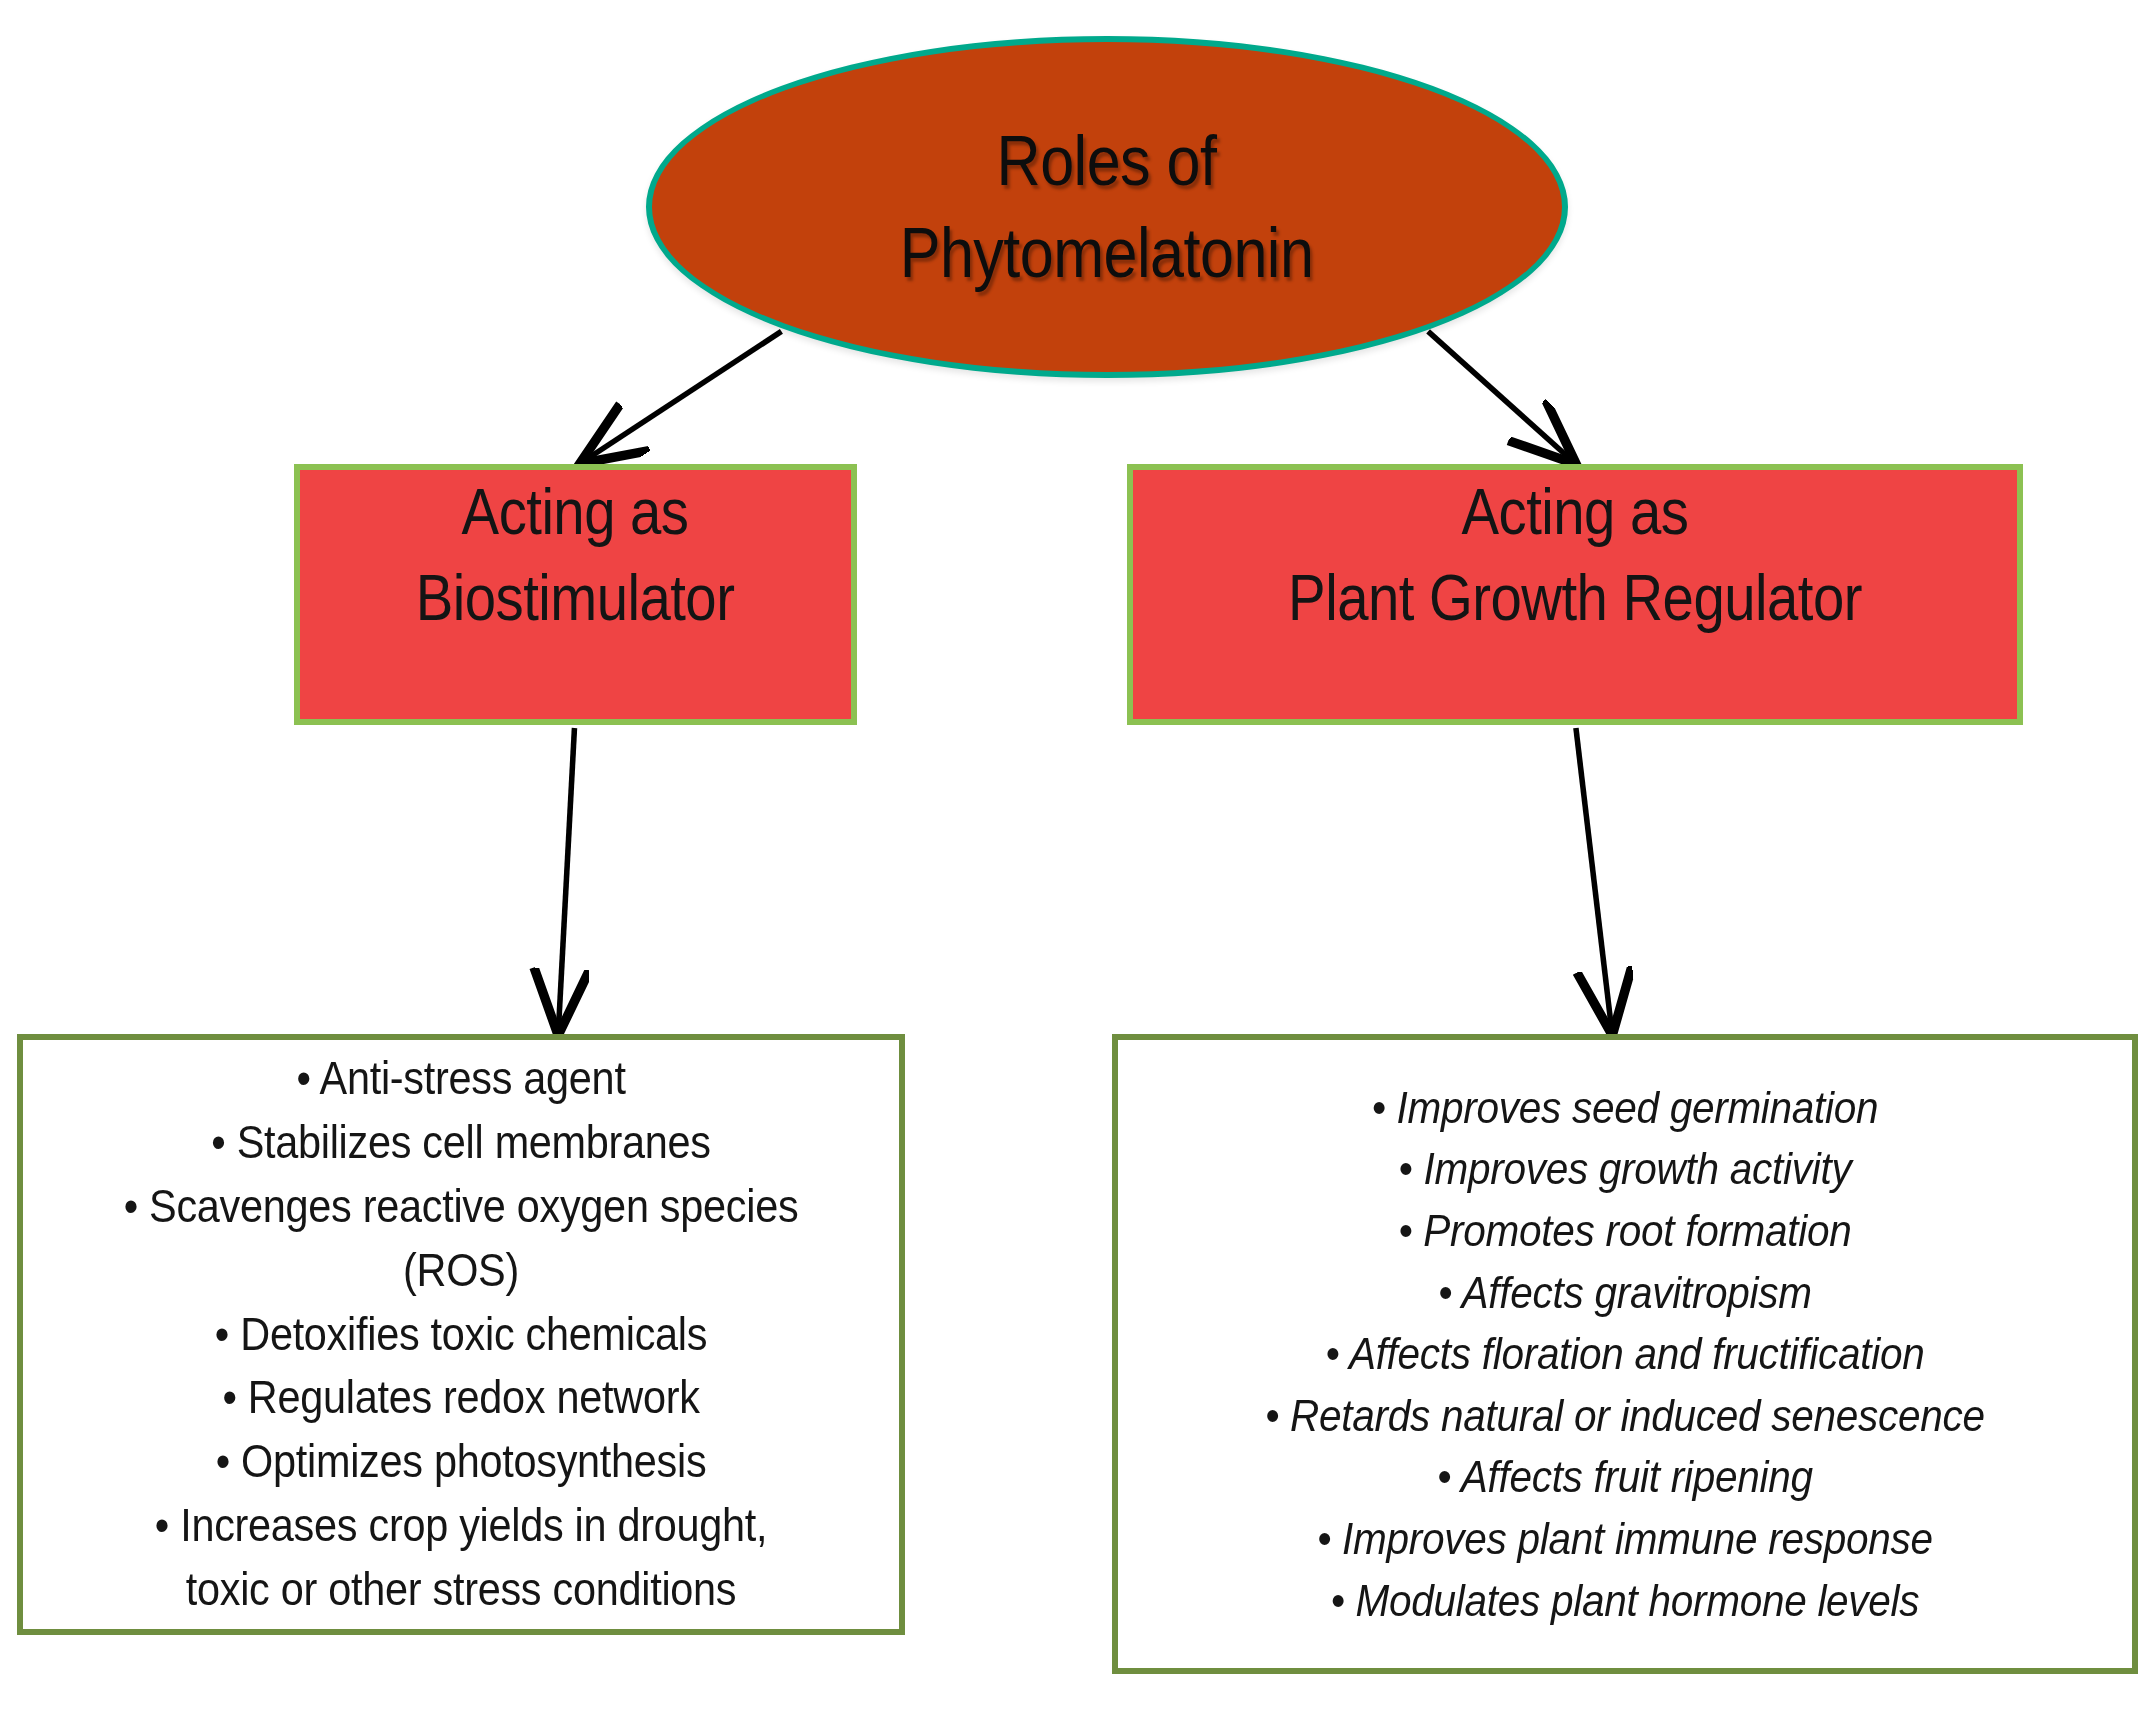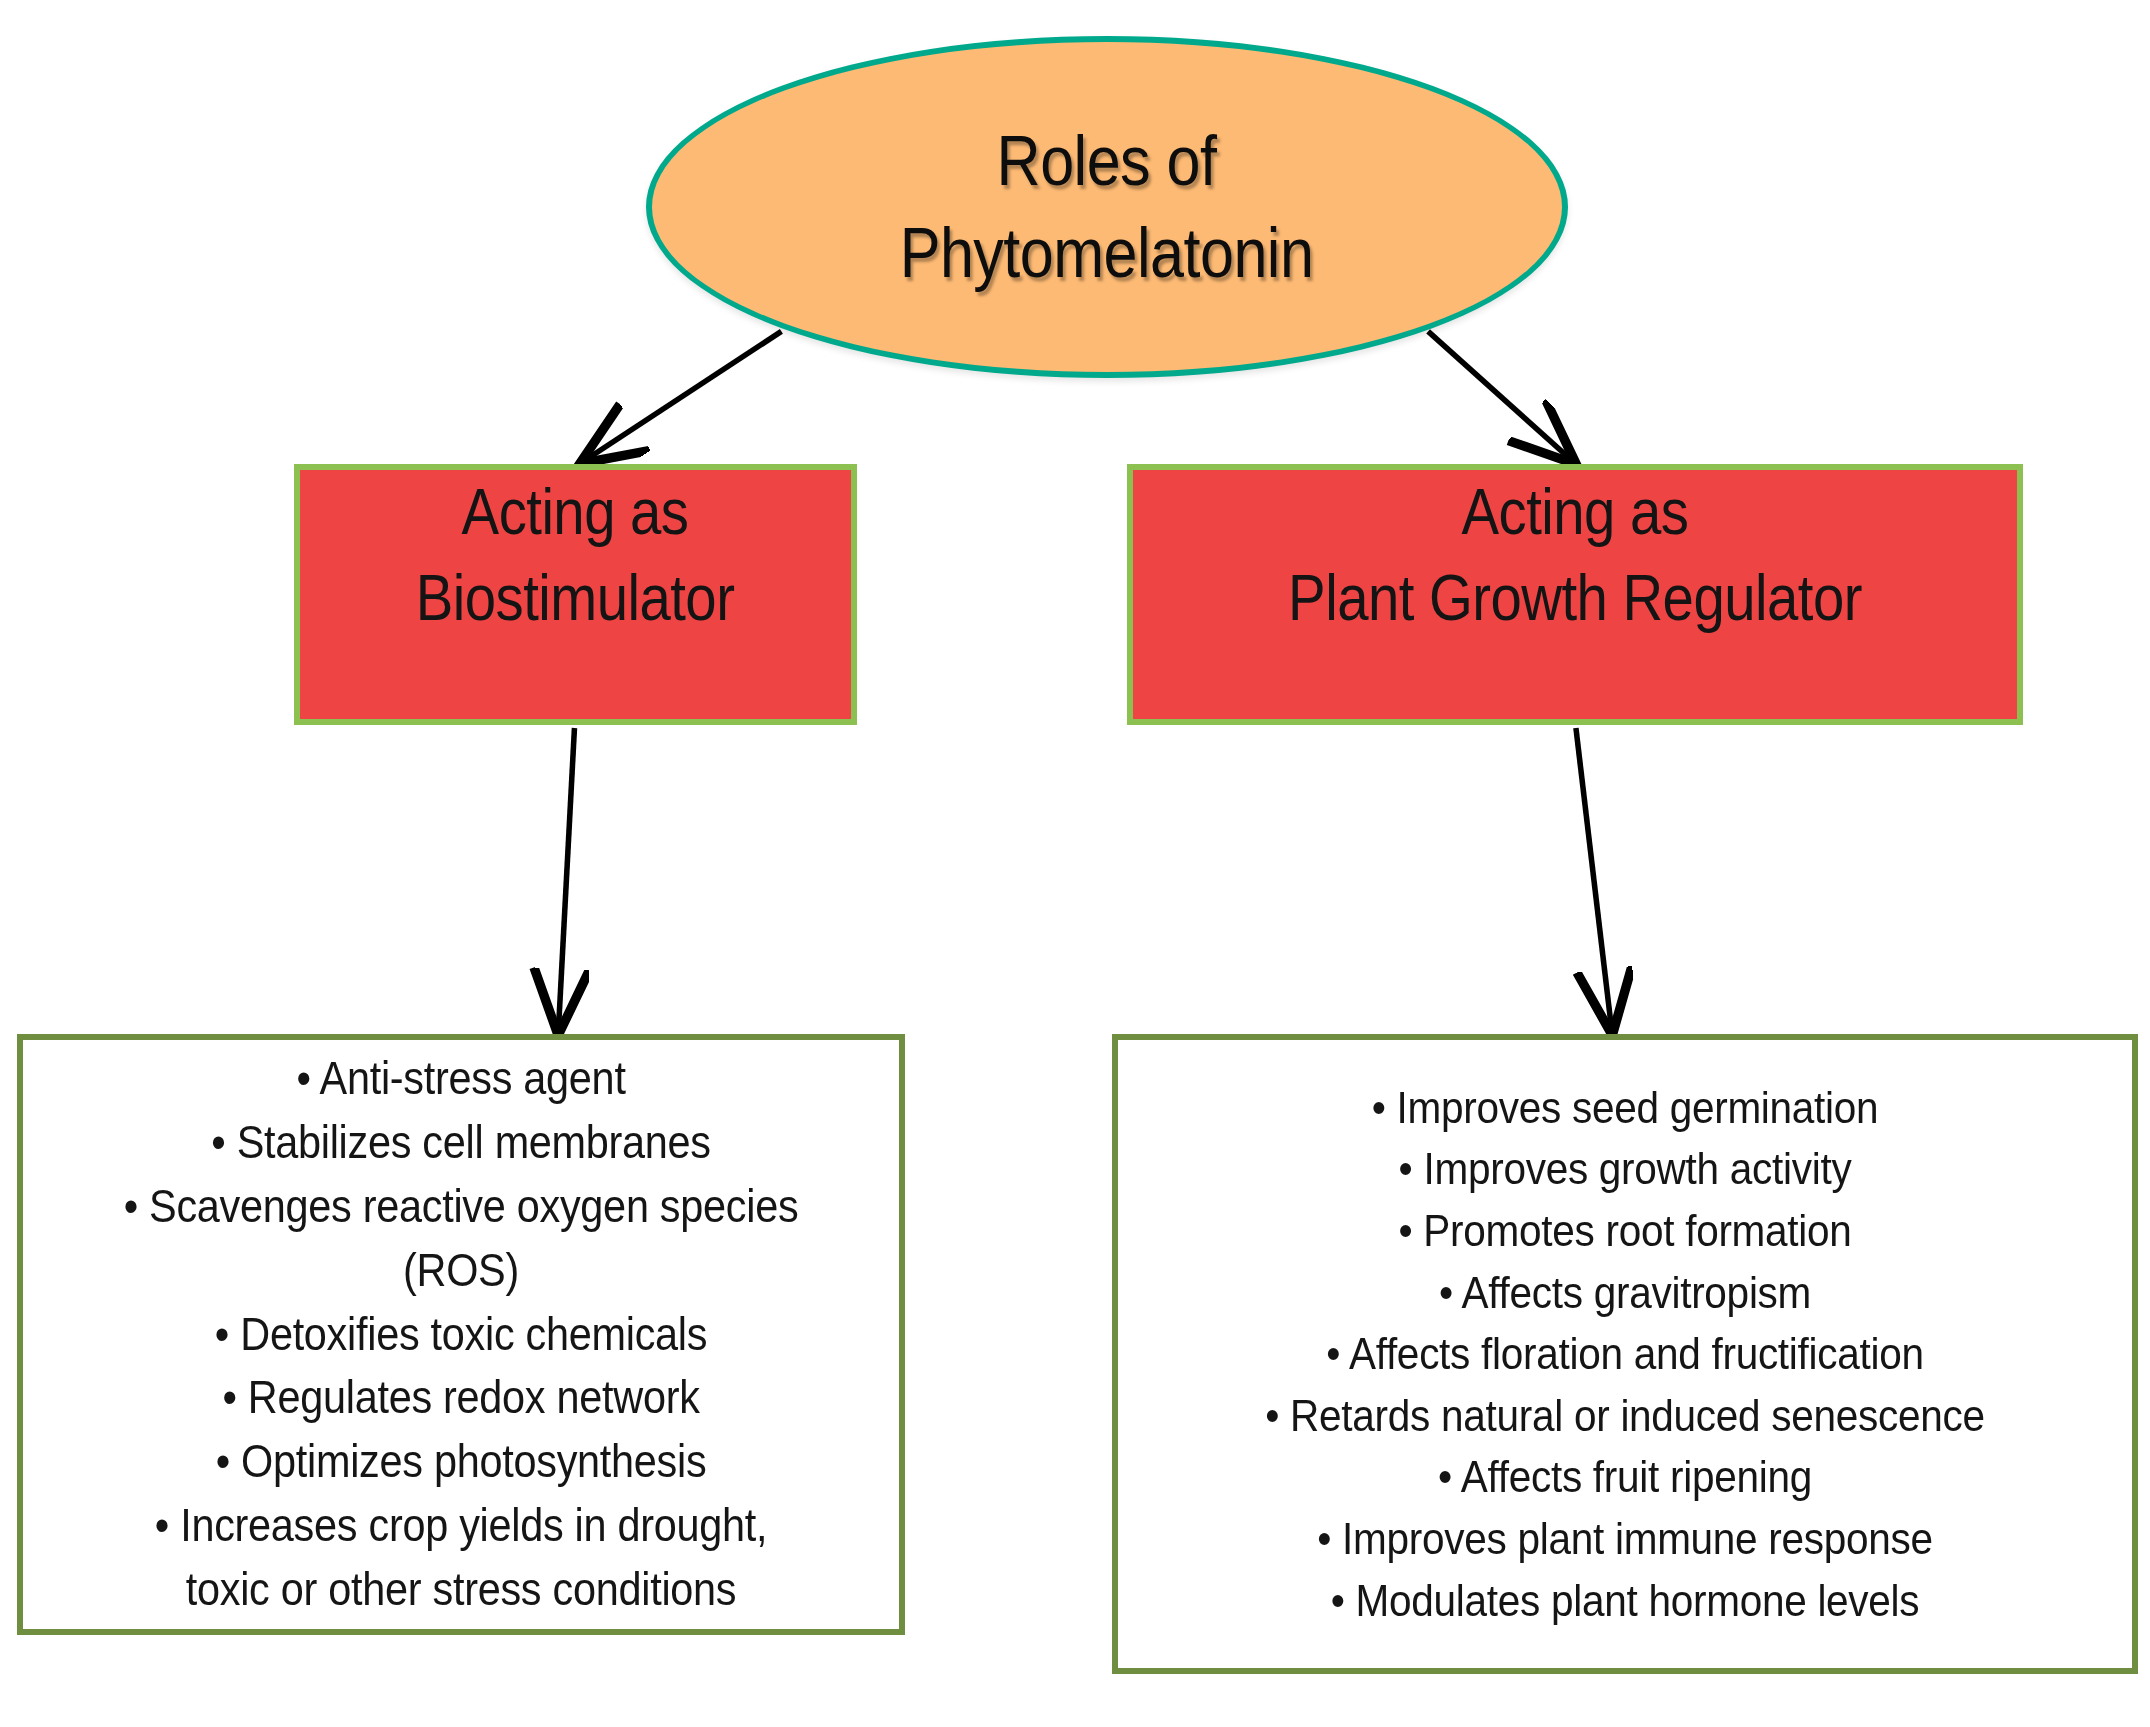--- a/index.html
+++ b/index.html
@@ -5,21 +5,21 @@
   html,body{margin:0;padding:0;background:#ffffff;}
   body{width:2151px;height:1727px;overflow:hidden;
        font-family:"Liberation Sans","DejaVu Sans",sans-serif;}
   #stage{position:relative;width:2151px;height:1727px;background:#fff;}
 
   
   #root-ellipse{
     position:absolute;left:646px;top:36px;width:922px;height:342px;
     box-sizing:border-box;
     border-radius:50%;
-    background:#fdba74;
+    background:#c2410c;
     border:6.8px solid #00a98c;
     display:flex;align-items:center;justify-content:center;
     box-shadow:0 3.7px 6.2px rgba(0,0,0,.10);
   }
   #root-ellipse .ell-text{
     text-align:center;
     font-size:71px;
     line-height:1.30;
     color:#0d0d0d;
     letter-spacing:-0.6px;
@@ -48,21 +48,21 @@
   #box-pgr{left:1127px;top:464px;width:896px;height:261px;}
 
   
   .list-box{
     position:absolute;box-sizing:border-box;
     background:#ffffff;
     border:6.8px solid #6f8e3f;
     display:flex;align-items:center;justify-content:center;
   }
   #box-biostimulator-list{left:17px;top:1034px;width:888px;height:601px;}
-  #box-pgr-list{left:1112px;top:1034px;width:1026px;height:640px;}
+  #box-pgr-list{left:1112px;top:1034px;width:1026px;height:640px;font-style:italic;}
 
   .bullet-list{
     list-style:none;margin:0;padding:0 16px;
     width:100%;
     text-align:center;
   }
   .bullet-list li{
     font-size:46px;
     line-height:1.39;
     color:#151515;

